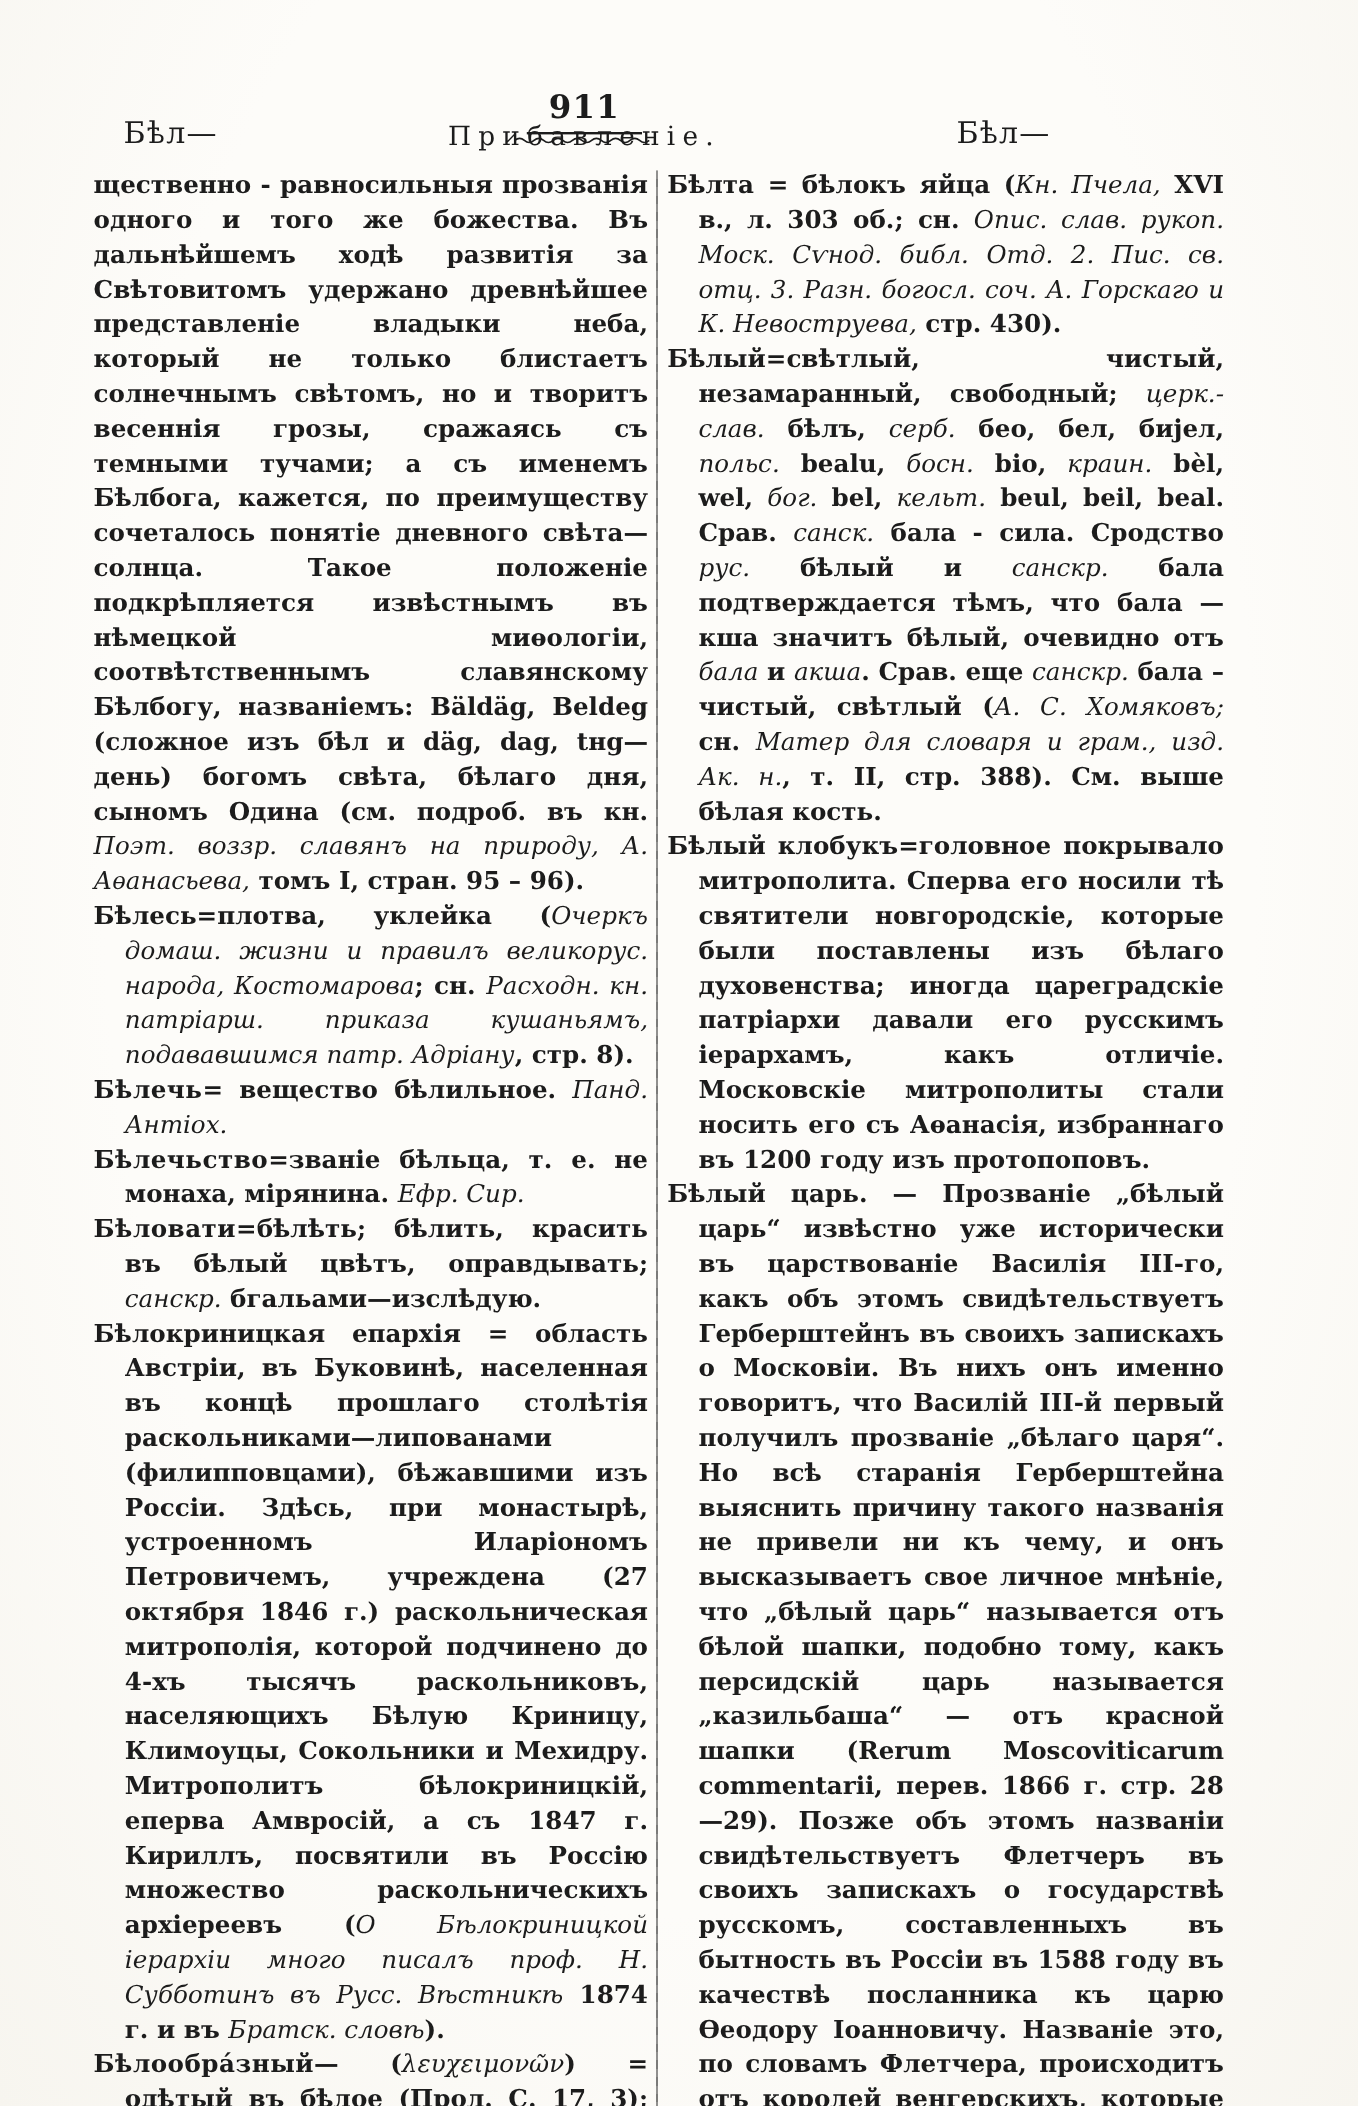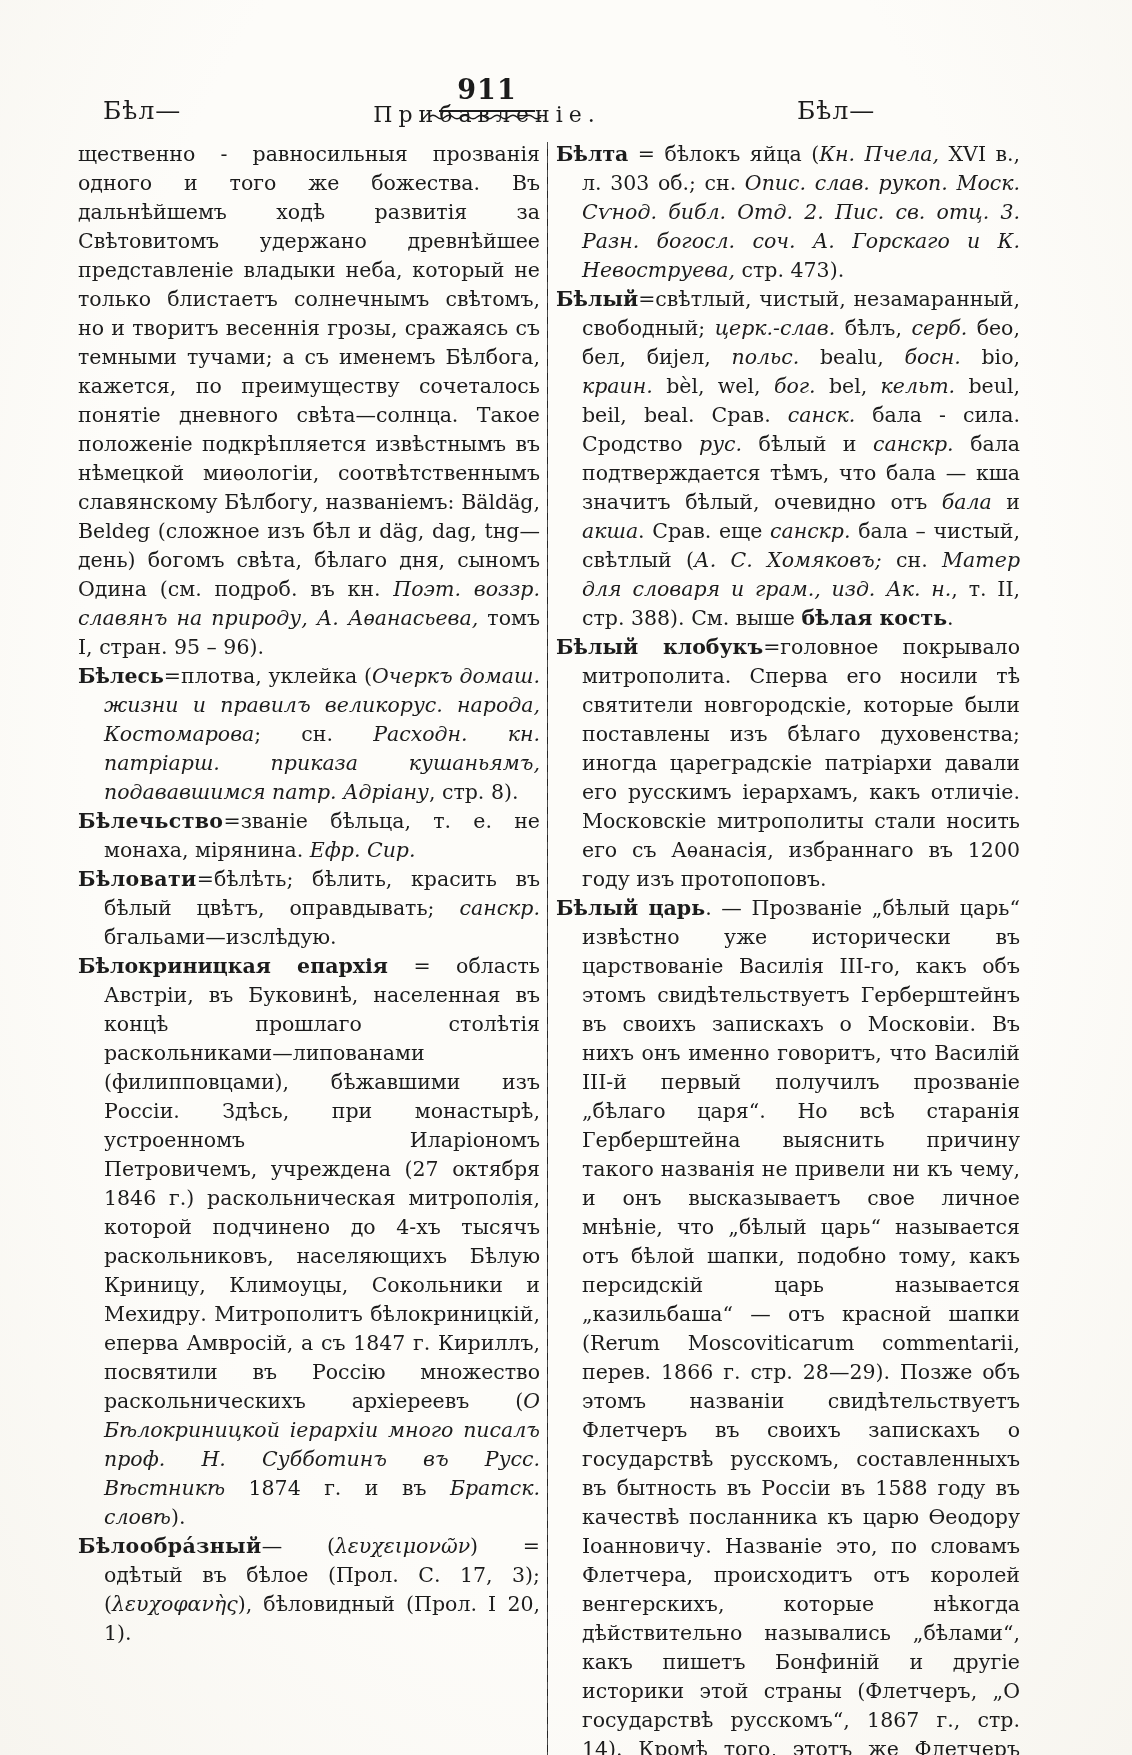--- a/index.html
+++ b/index.html
@@ -55,21 +55,21 @@
   }
   .column.right { width: 464px; }
   .divider {
     width: 1px;
     margin: 2px 8px 0 7px;
     background: repeating-linear-gradient(180deg, #4a4a4a 0 7px, #262626 7px 14px);
     min-height: 1495px;
   }
   .para { margin: 0; }
   .para.hang { padding-left: 26px; text-indent: -26px; }
-  .run-n { font-style: normal; }
+  .run-n { font-style: normal; font-weight: bold; }
   .run-i { font-style: italic; }
   .run-b { font-weight: bold; font-style: normal; }
   .run-c { font-weight: bold; font-style: normal; letter-spacing: 0.4px; }
   .run-g { font-style: italic; }
 </style>
 </head>
 <body>
 
 <div class="page">
   <div class="header">
@@ -80,26 +80,27 @@
     </svg>
     <span class="running-head rh-left">Бѣл—</span>
     <span class="header-title">Прибавленіе.</span>
     <span class="running-head rh-right">Бѣл—</span>
   </div>
 
   <div class="columns">
     <div class="column left" id="col-left">
         <p class="para cont"><span class="run-n">щественно - равносильныя прозванія одного и того же божества. Въ дальнѣйшемъ ходѣ развитія за Свѣтовитомъ удержано древнѣйшее представленіе владыки неба, который не только блистаетъ солнечнымъ свѣтомъ, но и творитъ весеннія грозы, сражаясь съ темными тучами; а съ именемъ Бѣлбога, кажется, по преимуществу сочеталось понятіе дневного свѣта—солнца. Такое положеніе подкрѣпляется извѣстнымъ въ нѣмецкой миѳологіи, соотвѣтственнымъ славянскому Бѣлбогу, названіемъ: Bäldäg, Beldeg (сложное изъ бѣл и däg, dag, tнg—день) богомъ свѣта, бѣлаго дня, сыномъ Одина (см. подроб. въ кн. </span><span class="run-i">Поэт. воззр. славянъ на природу, А. Аѳанасьева,</span><span class="run-n"> томъ I, стран. 95 – 96).</span></p>
         <p class="para hang"><span class="run-b">Бѣлесь</span><span class="run-n">=плотва, уклейка (</span><span class="run-i">Очеркъ домаш. жизни и правилъ великорус. народа, Костомарова</span><span class="run-n">; сн. </span><span class="run-i">Расходн. кн. патріарш. приказа кушаньямъ, подававшимся патр. Адріану</span><span class="run-n">, стр. 8).</span></p>
+        <p class="para hang"><span class="run-c">Бѣлечь</span><span class="run-n">= вещество бѣлильное. </span><span class="run-i">Панд. Антіох.</span></p>
         <p class="para hang"><span class="run-c">Бѣлечьство</span><span class="run-n">=званіе бѣльца, т. е. не монаха, мірянина. </span><span class="run-i">Ефр. Сир.</span></p>
         <p class="para hang"><span class="run-c">Бѣловати</span><span class="run-n">=бѣлѣть; бѣлить, красить въ бѣлый цвѣтъ, оправдывать; </span><span class="run-i">санскр.</span><span class="run-n"> бгальами—изслѣдую.</span></p>
         <p class="para hang"><span class="run-b">Бѣлокриницкая епархія</span><span class="run-n"> = область Австріи, въ Буковинѣ, населенная въ концѣ прошлаго столѣтія раскольниками—липованами (филипповцами), бѣжавшими изъ Россіи. Здѣсь, при монастырѣ, устроенномъ Иларіономъ Петровичемъ, учреждена (27 октября 1846 г.) раскольническая митрополія, которой подчинено до 4-хъ тысячъ раскольниковъ, населяющихъ Бѣлую Криницу, Климоуцы, Сокольники и Мехидру. Митрополитъ бѣлокриницкій, еперва Амвросій, а съ 1847 г. Кириллъ, посвятили въ Россію множество раскольническихъ архіереевъ (</span><span class="run-i">О Бѣлокриницкой іерархіи много писалъ проф. Н. Субботинъ въ Русс. Вѣстникѣ</span><span class="run-n"> 1874 г. и въ </span><span class="run-i">Братск. словѣ</span><span class="run-n">).</span></p>
         <p class="para hang"><span class="run-c">Бѣлообра́зный</span><span class="run-n">— (</span><span class="run-g">λευχειμονῶν</span><span class="run-n">) = одѣтый въ бѣлое (Прол. С. 17, 3); (</span><span class="run-g">λευχοφανὴς</span><span class="run-n">), бѣловидный (Прол. I 20, 1).</span></p>
       </div>
     <div class="divider"></div>
     <div class="column right" id="col-right">
-        <p class="para hang"><span class="run-b">Бѣлта</span><span class="run-n"> = бѣлокъ яйца (</span><span class="run-i">Кн. Пчела,</span><span class="run-n"> XVI в., л. 303 об.; сн. </span><span class="run-i">Опис. слав. рукоп. Моск. Сѵнод. библ. Отд. 2. Пис. св. отц. 3. Разн. богосл. соч. А. Горскаго и К. Невоструева,</span><span class="run-n"> стр. 473).</span></p>
+        <p class="para hang"><span class="run-b">Бѣлта</span><span class="run-n"> = бѣлокъ яйца (</span><span class="run-i">Кн. Пчела,</span><span class="run-n"> XVI в., л. 303 об.; сн. </span><span class="run-i">Опис. слав. рукоп. Моск. Сѵнод. библ. Отд. 2. Пис. св. отц. 3. Разн. богосл. соч. А. Горскаго и К. Невоструева,</span><span class="run-n"> стр. 430).</span></p>
         <p class="para hang"><span class="run-b">Бѣлый</span><span class="run-n">=свѣтлый, чистый, незамаранный, свободный; </span><span class="run-i">церк.-слав.</span><span class="run-n"> бѣлъ, </span><span class="run-i">серб.</span><span class="run-n"> бео, бел, биjел, </span><span class="run-i">польс.</span><span class="run-n"> bealu, </span><span class="run-i">босн.</span><span class="run-n"> bio, </span><span class="run-i">краин.</span><span class="run-n"> bèl, wel, </span><span class="run-i">бог.</span><span class="run-n"> bel, </span><span class="run-i">кельт.</span><span class="run-n"> beul, beil, beal. Срав. </span><span class="run-i">санск.</span><span class="run-n"> бала - сила. Сродство </span><span class="run-i">рус.</span><span class="run-n"> бѣлый и </span><span class="run-i">санскр.</span><span class="run-n"> бала подтверждается тѣмъ, что бала — кша значитъ бѣлый, очевидно отъ </span><span class="run-i">бала</span><span class="run-n"> и </span><span class="run-i">акша</span><span class="run-n">. Срав. еще </span><span class="run-i">санскр.</span><span class="run-n"> бала – чистый, свѣтлый (</span><span class="run-i">А. С. Хомяковъ;</span><span class="run-n"> сн. </span><span class="run-i">Матер для словаря и грам., изд. Ак. н.</span><span class="run-n">, т. II, стр. 388). См. выше </span><span class="run-b">бѣлая кость</span><span class="run-n">.</span></p>
         <p class="para hang"><span class="run-b">Бѣлый клобукъ</span><span class="run-n">=головное покрывало митрополита. Сперва его носили тѣ святители новгородскіе, которые были поставлены изъ бѣлаго духовенства; иногда цареградскіе патріархи давали его русскимъ іерархамъ, какъ отличіе. Московскіе митрополиты стали носить его съ Аѳанасія, избраннаго въ 1200 году изъ протопоповъ.</span></p>
         <p class="para hang"><span class="run-b">Бѣлый царь</span><span class="run-n">. — Прозваніе „бѣлый царь“ извѣстно уже исторически въ царствованіе Василія III-го, какъ объ этомъ свидѣтельствуетъ Герберштейнъ въ своихъ запискахъ о Московіи. Въ нихъ онъ именно говоритъ, что Василій III-й первый получилъ прозваніе „бѣлаго царя“. Но всѣ старанія Герберштейна выяснить причину такого названія не привели ни къ чему, и онъ высказываетъ свое личное мнѣніе, что „бѣлый царь“ называется отъ бѣлой шапки, подобно тому, какъ персидскій царь называется „казильбаша“ — отъ красной шапки (Rerum Moscoviticarum commentarii, перев. 1866 г. стр. 28—29). Позже объ этомъ названіи свидѣтельствуетъ Флетчеръ въ своихъ запискахъ о государствѣ русскомъ, составленныхъ въ бытность въ Россіи въ 1588 году въ качествѣ посланника къ царю Ѳеодору Іоанновичу. Названіе это, по словамъ Флетчера, происходитъ отъ королей венгерскихъ, которые нѣкогда дѣйствительно назывались „бѣлами“, какъ пишетъ Бонфиній и другіе историки этой страны (Флетчеръ, „О государствѣ русскомъ“, 1867 г., стр. 14). Кромѣ того, этотъ же Флетчеръ свидѣтельствуетъ также о томъ, что Василій III-й первый принялъ титулъ и названіе „царя“, тогда какъ прежде правители Россіи носили титулъ великихъ князей московскихъ</span></p>
       </div>
   </div>
 </div>
 
 </body></html>

